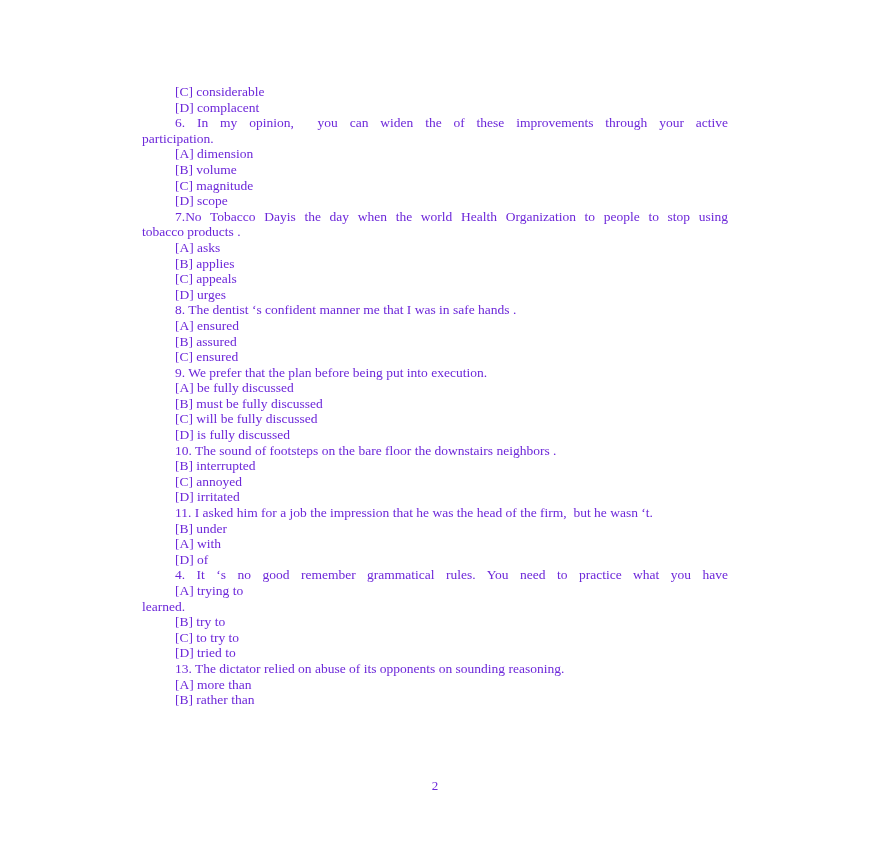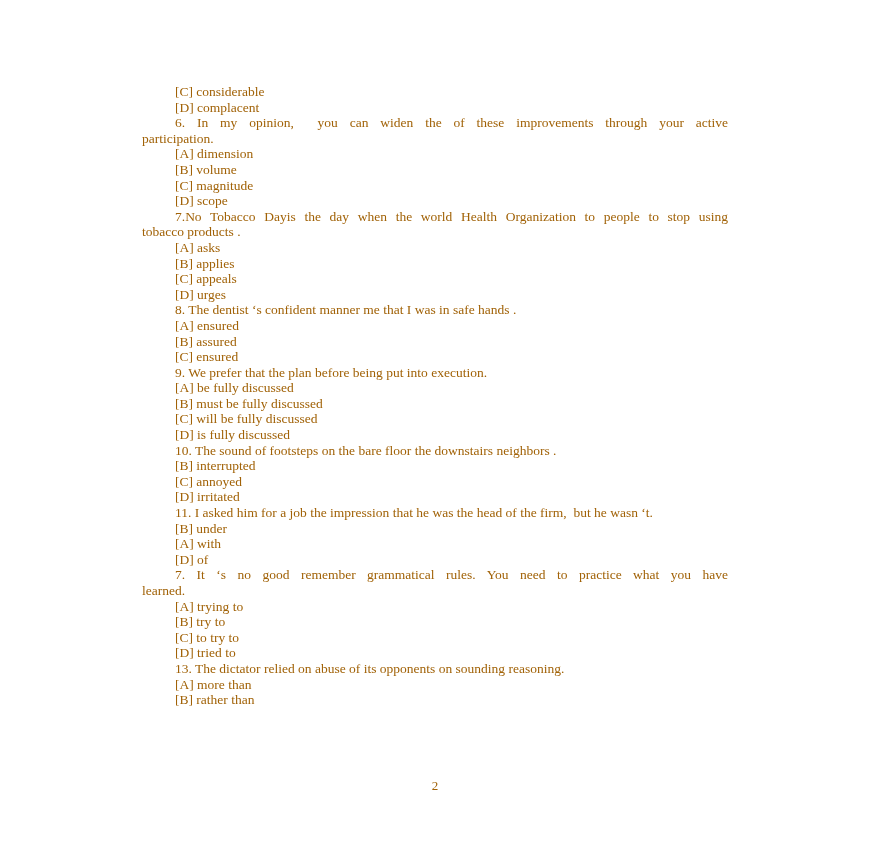--- a/index.html
+++ b/index.html
@@ -7,21 +7,21 @@
     padding: 0;
     background: #ffffff;
   }
   .page {
     position: relative;
     width: 870px;
     height: 842px;
     background: #ffffff;
     font-family: "Liberation Serif", "DejaVu Serif", serif;
     font-size: 13.5px;
-    color: #a16207;
+    color: #6d28d9;
     overflow: hidden;
   }
   .content {
     position: absolute;
     left: 142px;
     top: 84px;
     width: 586px;
   }
   .line {
     line-height: 15.6px;
@@ -73,23 +73,23 @@
       <div class="line first">[C] will be fully discussed</div>
       <div class="line first">[D] is fully discussed</div>
       <div class="line first">10. The sound of footsteps on the bare floor the downstairs neighbors .</div>
       <div class="line first">[B] interrupted</div>
       <div class="line first">[C] annoyed</div>
       <div class="line first">[D] irritated</div>
       <div class="line first">11. I asked him for a job the impression that he was the head of the firm,&nbsp; but he wasn ‘t.</div>
       <div class="line first">[B] under</div>
       <div class="line first">[A] with</div>
       <div class="line first">[D] of</div>
-      <div class="line first jline">7. It ‘s no good remember grammatical rules. You need to practice what you have</div>
+      <div class="line first jline">4. It ‘s no good remember grammatical rules. You need to practice what you have</div>
+      <div class="line first">[A] trying to</div>
       <div class="line">learned.</div>
-      <div class="line first">[A] trying to</div>
       <div class="line first">[B] try to</div>
       <div class="line first">[C] to try to</div>
       <div class="line first">[D] tried to</div>
       <div class="line first">13. The dictator relied on abuse of its opponents on sounding reasoning.</div>
       <div class="line first">[A] more than</div>
       <div class="line first">[B] rather than</div>
     </div>
   <div class="pageno">2</div>
 </div>
 

